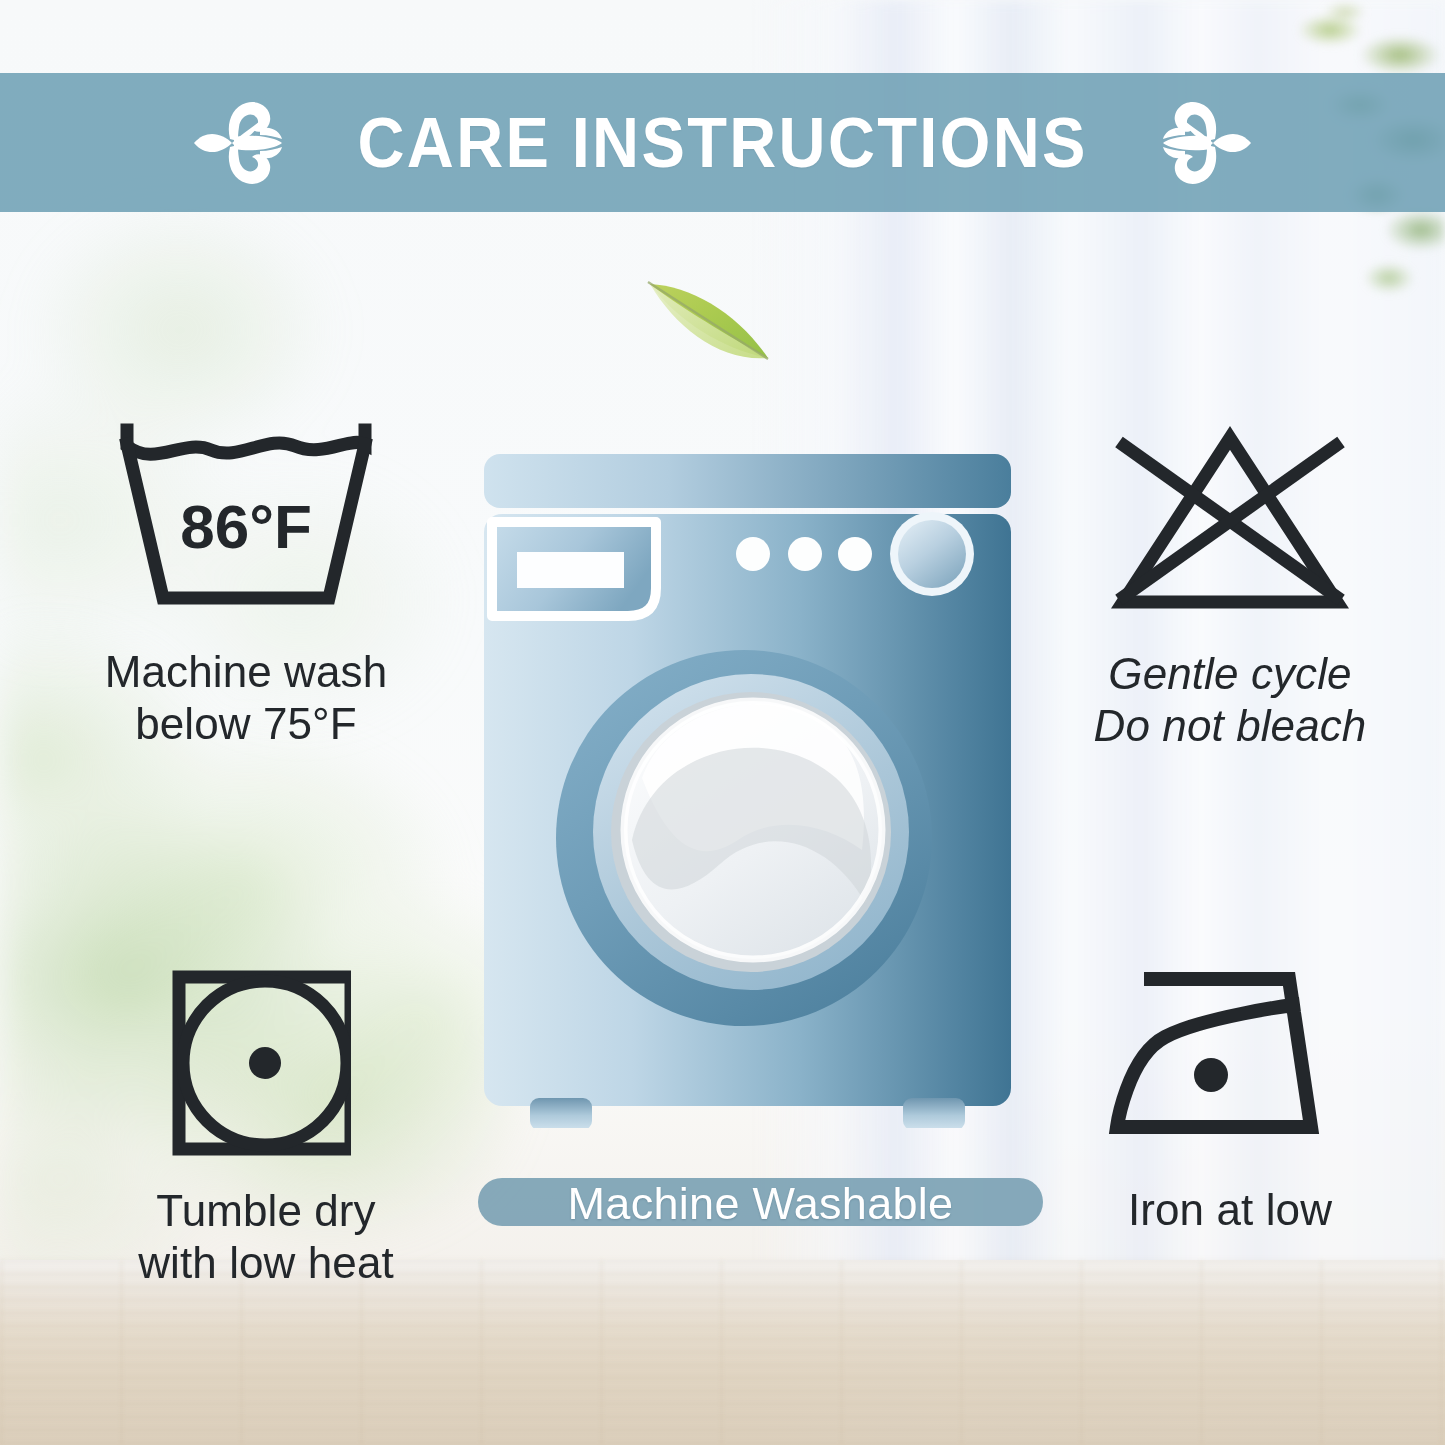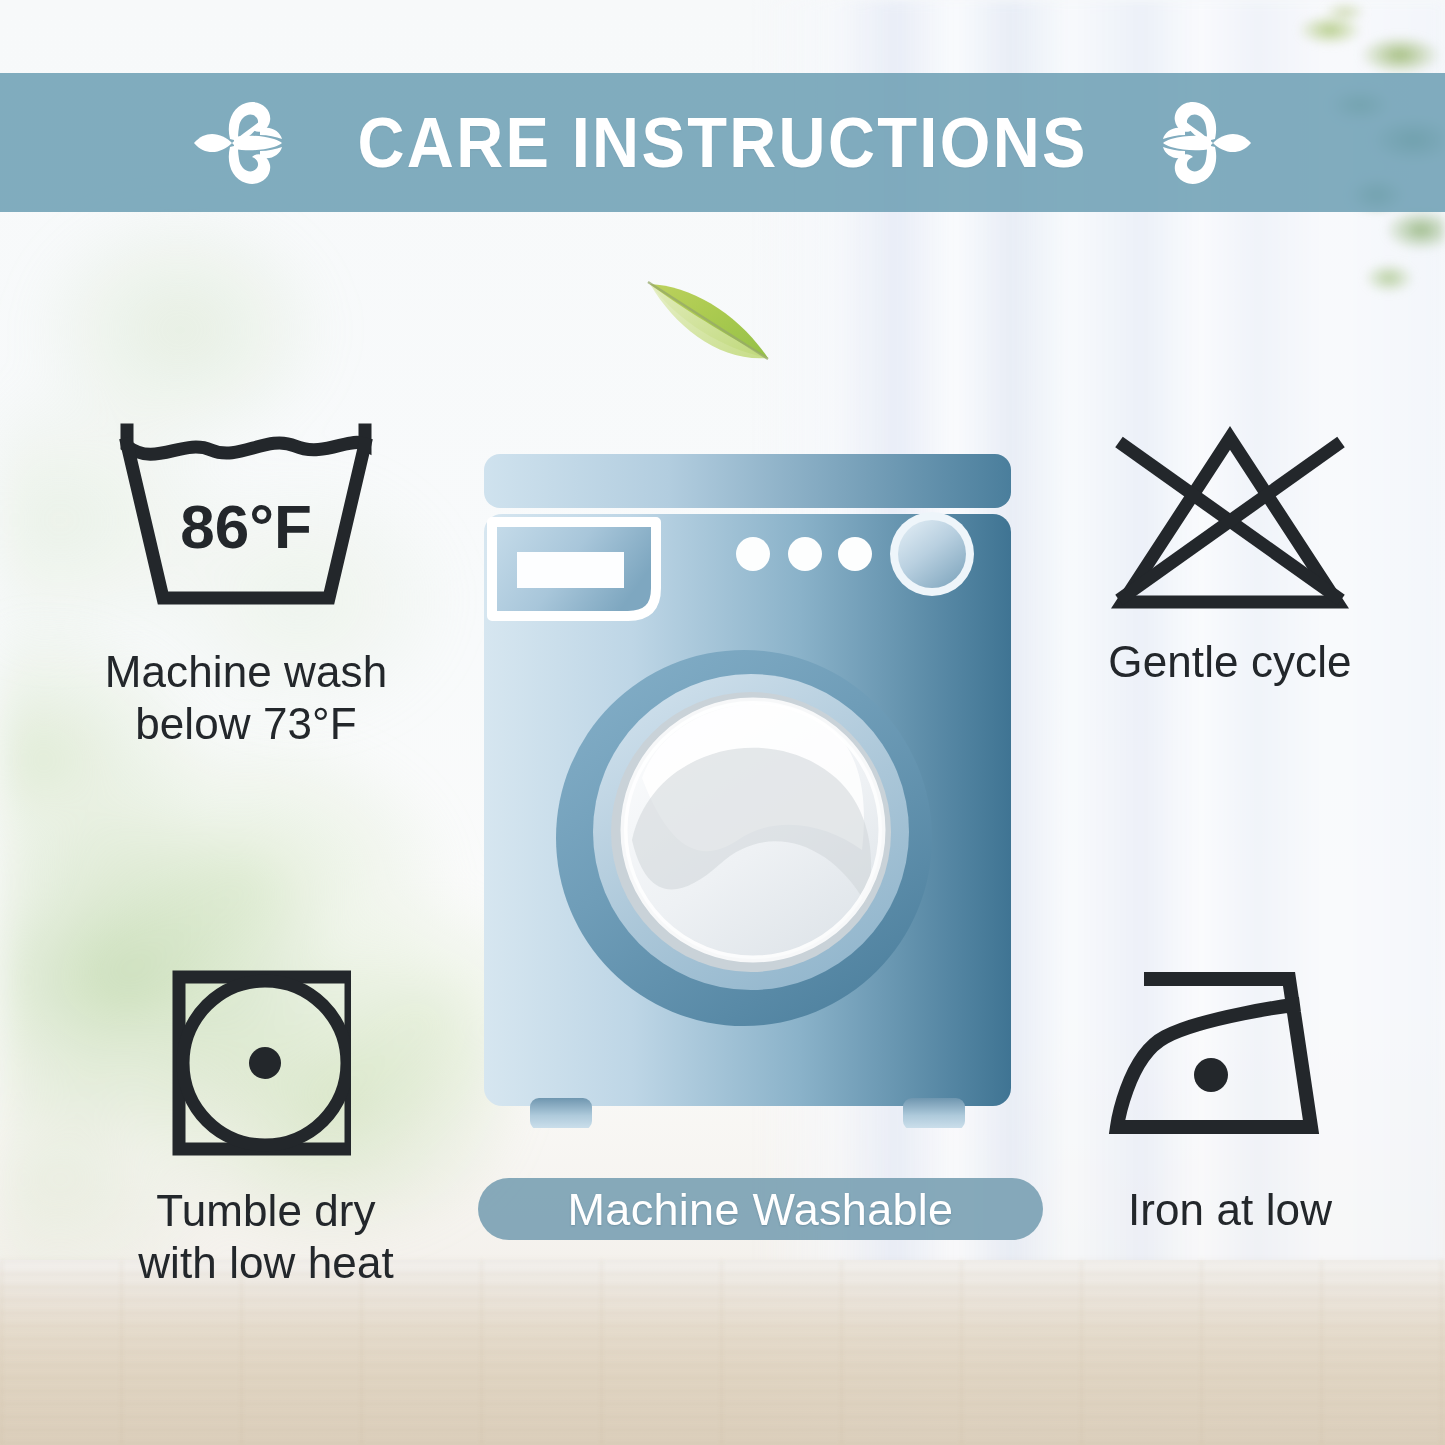--- a/index.html
+++ b/index.html
@@ -124,32 +124,32 @@
     white-space:nowrap;
     letter-spacing:.1px;
   }
 
   .cell-wash    {left:36px;  top:420px; width:420px;}
   .cell-bleach  {left:1020px;top:420px; width:420px;}
   .cell-dry     {left:36px;  top:965px; width:420px;}
   .cell-iron    {left:1020px;top:965px; width:420px;}
 
   .cell-wash   .cap{margin-top:26px;}
-  .cell-bleach .cap{margin-top:16px;}
+  .cell-bleach .cap{margin-top:28px;font-style:italic;}
   .cell-dry    .cap{margin-top:20px;margin-left:40px;}
   .cell-iron   .cap{margin-top:29px;}
 
   
   .washer{position:absolute;left:470px;top:448px;width:555px;height:680px;}
 
   .pill{
-    position:absolute;left:478px;top:1178px;width:565px;height:62px;
+    position:absolute;left:478px;top:1178px;width:565px;height:48px;
     background:rgba(124,162,180,.92);
     border-radius:32px;
-    display:flex;align-items:center;justify-content:center;
+    display:flex;align-items:flex-end;justify-content:center;
   }
   .pill-text{
     color:#ffffff;font-size:45px;line-height:1;
     letter-spacing:.3px;text-shadow:0 1px 2px rgba(40,70,90,.25);
   }
 
   .floating-leaf{position:absolute;left:640px;top:272px;width:150px;height:100px;}
 </style>
 </head>
 <body>
@@ -212,34 +212,35 @@
   <div class="cell cell-wash">
     <div class="sym">
       <svg width="270" height="200" viewBox="0 0 270 200">
         <path d="M16 10 L16 26 C 44 48, 72 18, 100 30 C 128 42, 156 14, 184 26 C 212 38, 240 16, 254 24 L 254 10" fill="none" stroke="#23272b" stroke-width="13" stroke-linecap="square" stroke-linejoin="miter"></path>
         <path d="M16 24 L 52 178 L 218 178 L 254 24" fill="none" stroke="#23272b" stroke-width="13" stroke-linecap="square" stroke-linejoin="miter"></path>
         <text x="135" y="128" text-anchor="middle" font-family="'Liberation Sans', sans-serif" font-size="62" font-weight="700" fill="#23272b">86°F</text>
       </svg>
     </div>
     <div class="cap">
       <div>Machine wash</div>
-      <div>below 73°F</div>
+      <div>below 75°F</div>
     </div>
   </div>
 
   <div class="cell cell-bleach">
     <div class="sym">
       <svg width="270" height="200" viewBox="0 0 270 200">
         <path d="M135 18 L 242 182 L 28 182 Z" fill="none" stroke="#23272b" stroke-width="13" stroke-linejoin="miter"></path>
         <line x1="24" y1="22" x2="246" y2="180" stroke="#23272b" stroke-width="13" stroke-linecap="butt"></line>
         <line x1="246" y1="22" x2="24" y2="180" stroke="#23272b" stroke-width="13" stroke-linecap="butt"></line>
       </svg>
     </div>
     <div class="cap">
       <div>Gentle cycle</div>
+      <div>Do not bleach</div>
     </div>
   </div>
 
   <div class="cell cell-dry">
     <div class="sym">
       <svg width="210" height="200" viewBox="0 0 210 200">
         <rect x="38" y="12" width="172" height="172" fill="none" stroke="#23272b" stroke-width="13"></rect>
         <circle cx="124" cy="98" r="82" fill="none" stroke="#23272b" stroke-width="13"></circle>
         <circle cx="124" cy="98" r="16" fill="#23272b"></circle>
       </svg>

